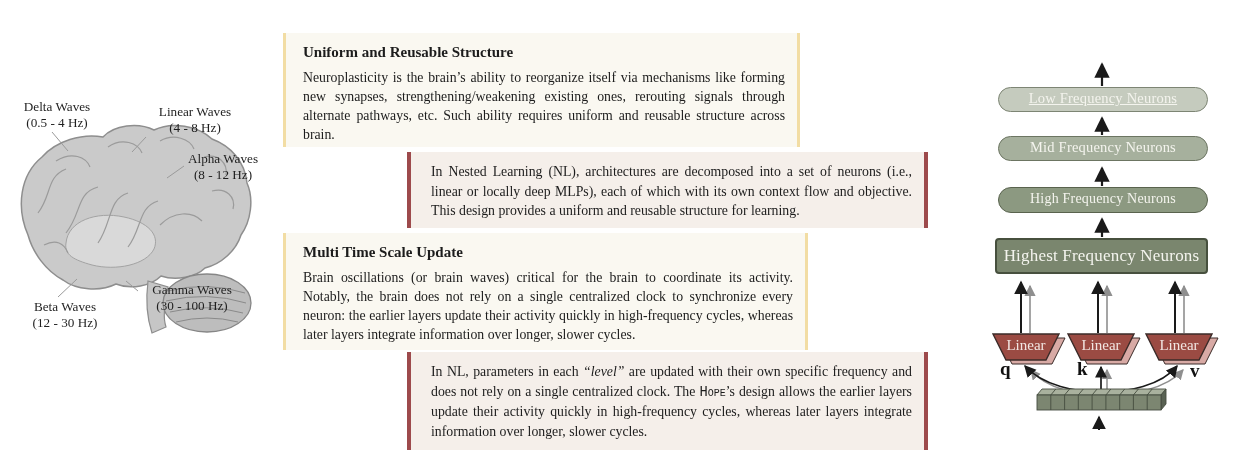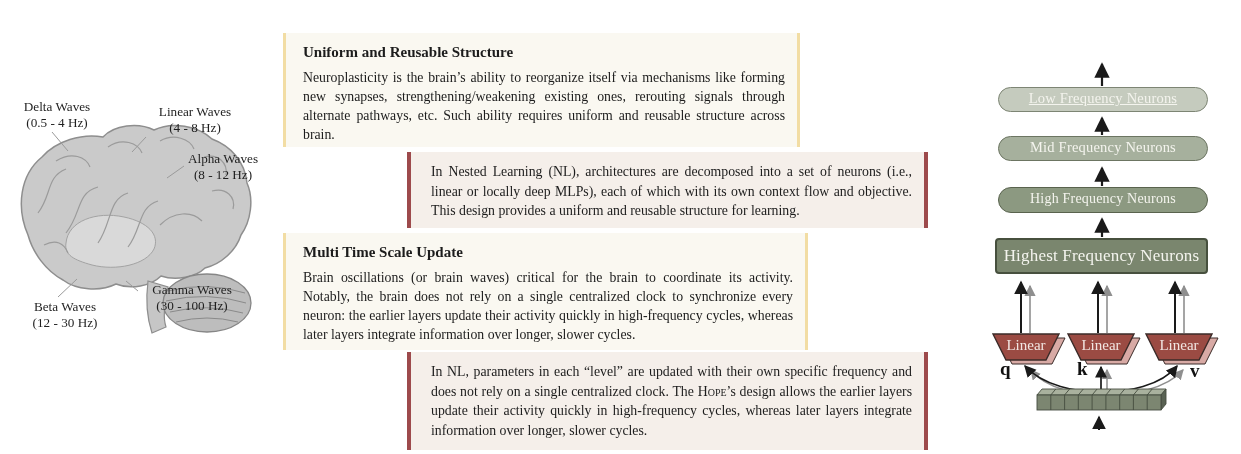--- a/index.html
+++ b/index.html
@@ -10,22 +10,22 @@
   
   .brain-svg{position:absolute;left:0px;top:95px;width:300px;height:250px;}
   .wave-label{position:absolute;text-align:center;font-size:13.2px;line-height:1.18;color:#1f1f1f;}
   
   .callout{position:absolute;box-sizing:border-box;}
   .callout.brain{background:#FAF8F1;border-left:3px solid #F2DDA4;border-right:3px solid #F2DDA4;}
   .callout.nl{background:#F5EFEA;border-left:4px solid #9D4A4C;border-right:4px solid #9D4A4C;}
   .box-title{font-weight:bold;font-size:15px;padding:11px 14px 0 17px;}
   .box-body{margin:0;font-size:13.8px;line-height:1.38;text-align:justify;padding:7px 12px 0 17px;}
   .callout.nl .box-body{padding:10px 12px 0 20px;line-height:1.42;}
-  .seg-i{}
-  .seg-sc{font-variant:small-caps;}
+  .seg-i{font-style:italic;}
+  .seg-sc{font-variant:small-caps;font-family:Liberation Mono, monospace;}
   
   .arch-svg{position:absolute;left:955px;top:40px;width:286px;height:410px;}
   .pill{position:absolute;box-sizing:border-box;text-align:center;color:#f4f4ee;
         border-radius:14px;letter-spacing:.2px;}
   .pill.low{left:998px;top:87px;width:210px;height:25px;background:#C5CBBE;border:1.5px solid #7D8574;font-size:14.5px;line-height:21px;text-decoration:underline;}
   .pill.mid{left:998px;top:136px;width:210px;height:25px;background:#A6B09D;border:1.5px solid #6C7562;font-size:14.5px;line-height:21px;}
   .pill.high{left:998px;top:187px;width:210px;height:26px;background:#8C9981;border:1.5px solid #59634E;font-size:14px;line-height:22px;}
   .pill.highest{left:995px;top:238px;width:213px;height:36px;background:#7A866E;border:2px solid #47503E;border-radius:4px;font-size:17px;line-height:31px;}
   .linear-label{position:absolute;width:66px;text-align:center;font-size:15px;color:#F2E6E3;}
   .qkv{position:absolute;font-size:19px;font-weight:bold;color:#111;}

